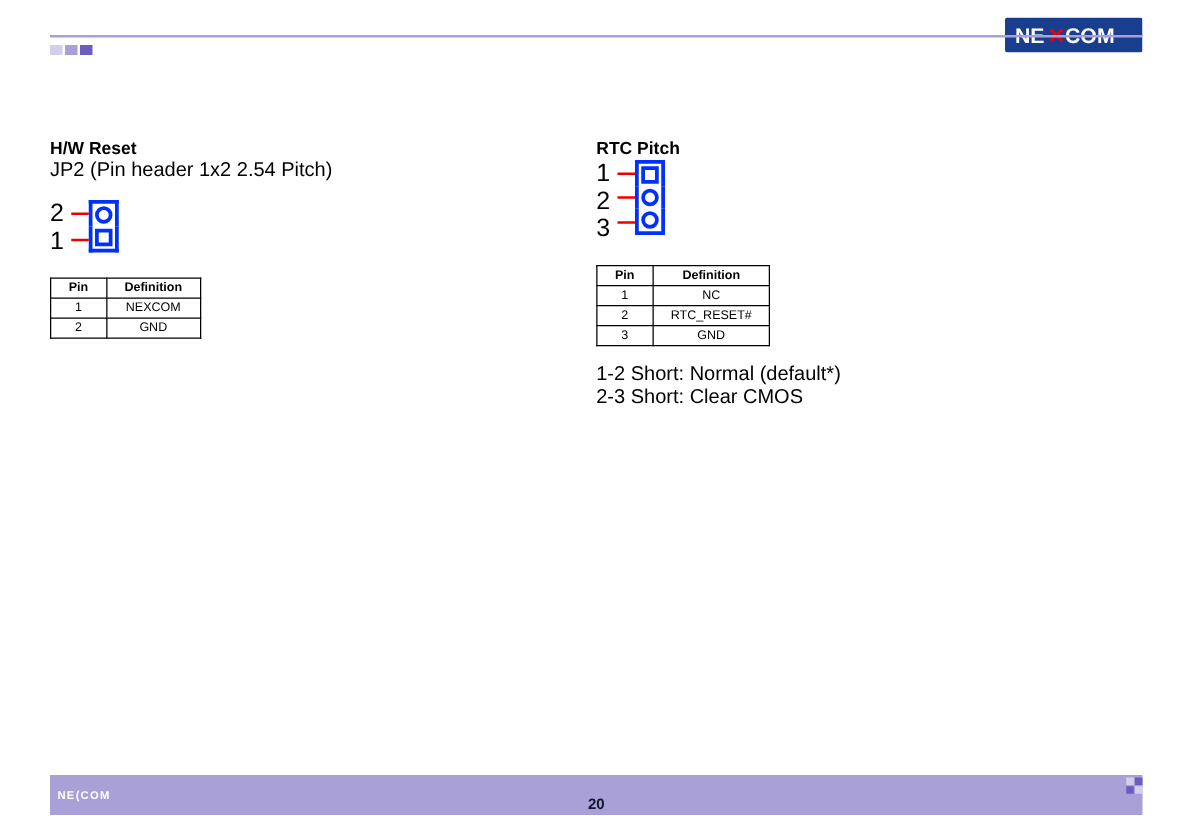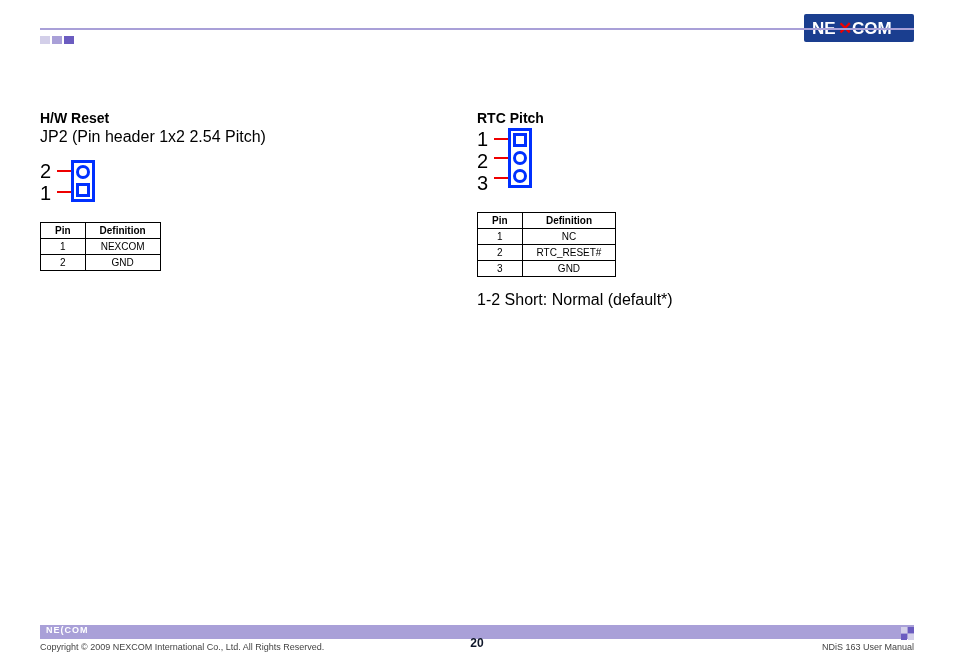--- a/index.html
+++ b/index.html
@@ -107,24 +107,25 @@
     font-size: 16px;
     line-height: 18px;
   }
   
   .footer {
     position:absolute;
     left:0; bottom:0;
     width:100%;
   }
   .footer-bar {
-    height:14px;
+    height:32px;
     background:#a9a0d8;
     position:relative;
     display:flex;
+    align-items:center;
   }
   .footer-logo {
     color:#fff;
     font-size:9px;
     font-weight:bold;
     letter-spacing:1px;
     padding-left:6px;
   }
   .footer-blocks {
     position:absolute; right:0; top:2px;
@@ -266,33 +267,30 @@
         </tr>
         <tr>
           <td>3</td>
           <td>GND</td>
         </tr>
       </tbody>
         </table>
 
       <div class="notes">
         <p>1-2 Short: Normal (default*)</p>
+        <p>2-3 Short: Clear CMOS</p>
       </div>
     </div>
   </div>
 
   <div class="footer">
     <div class="footer-bar">
       <span class="footer-logo">NE(COM</span>
       <div class="footer-blocks">
         <div class="fb light"></div>
           <div class="fb"></div>
         <div class="fb"></div>
           <div class="fb light"></div>
       </div>
     </div>
-    <div class="footer-text">
-      <span>Copyright © 2009 NEXCOM International Co., Ltd. All Rights Reserved.</span>
-      <span>NDiS 163 User Manual</span>
-    </div>
     <div class="page-num">20</div>
   </div>
 </div>
 
 </body></html>

